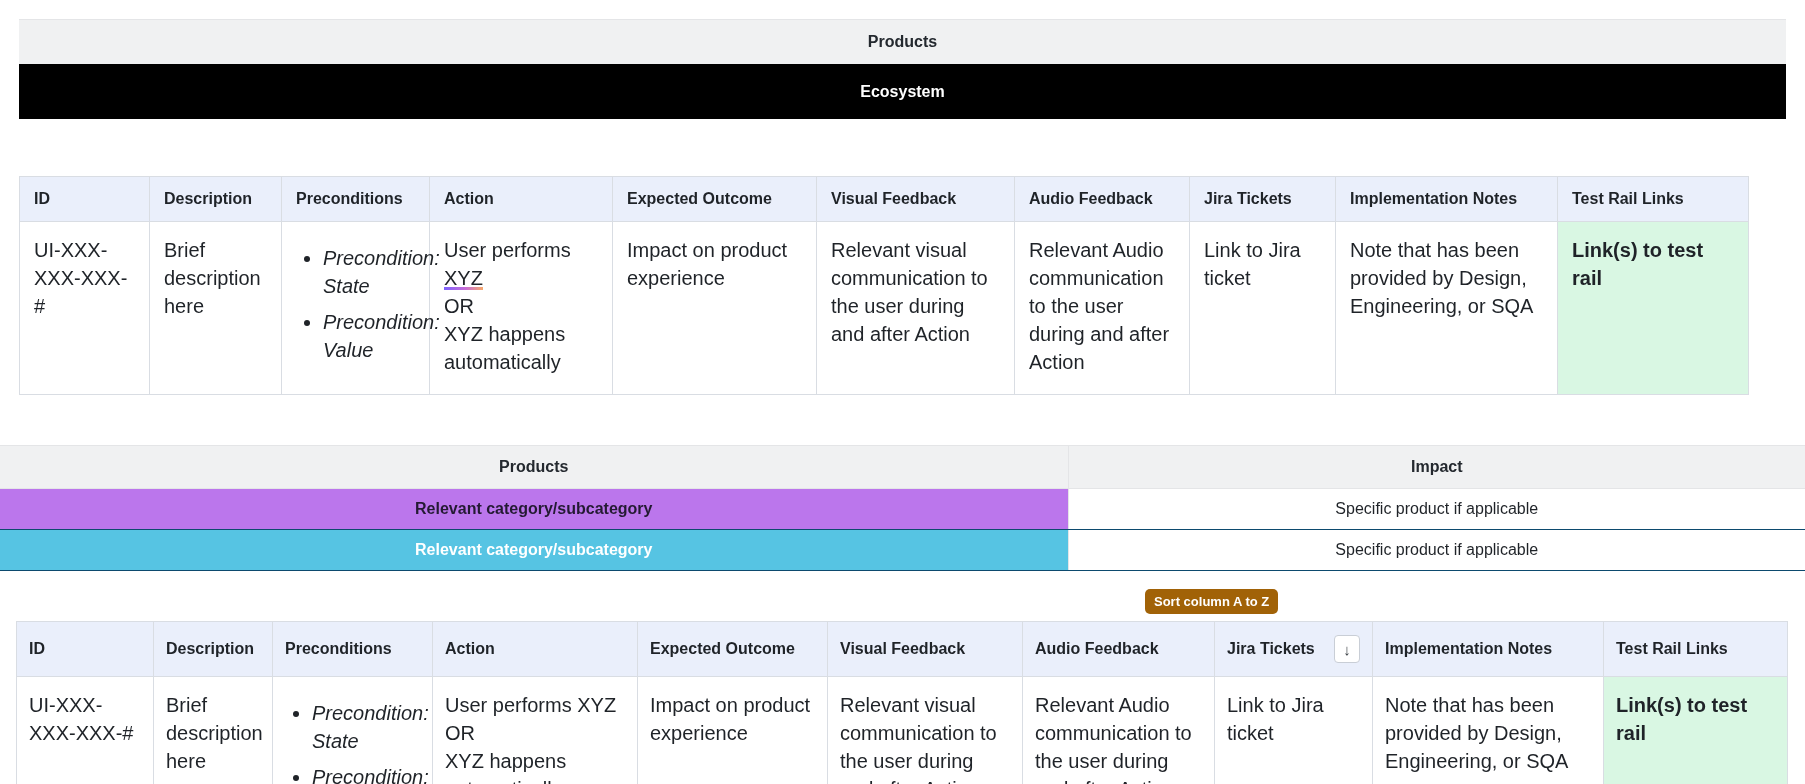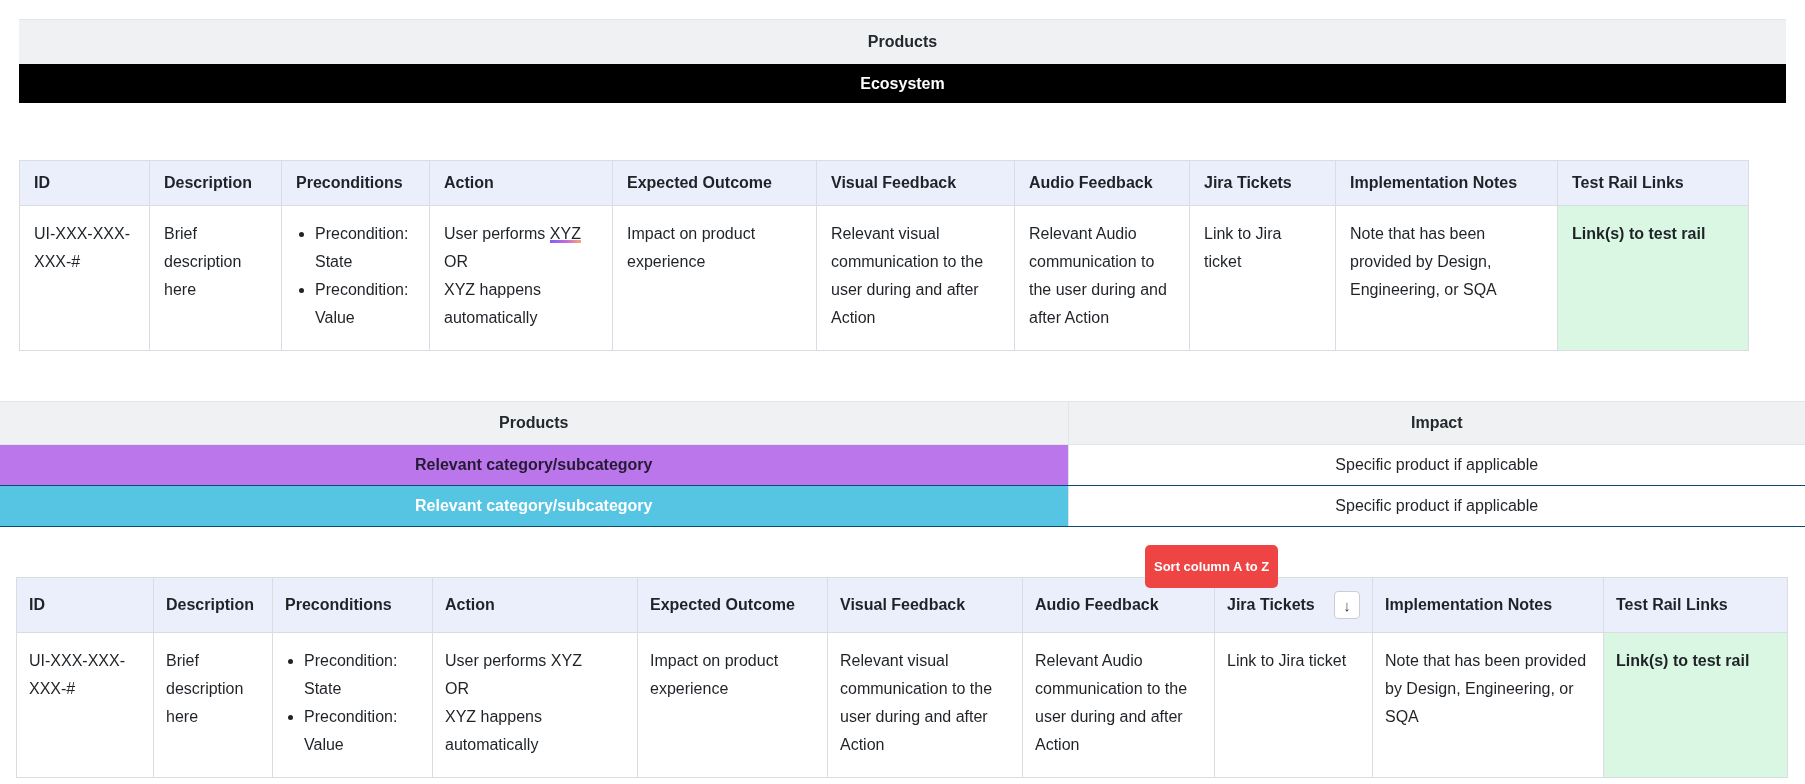--- a/index.html
+++ b/index.html
@@ -26,21 +26,21 @@
     display: flex;
     align-items: center;
     justify-content: center;
     font-size: 16px;
     font-weight: bold;
     color: #24292f;
     border-top: 1px solid #e4e5e7;
   }
   .banner-ecosystem {
     margin: 0 19px 0 19px;
-    height: 39px;
+    height: 55px;
     background: #000000;
     display: flex;
     align-items: center;
     justify-content: center;
     font-size: 16px;
     font-weight: bold;
     color: #ffffff;
   }
 
   
@@ -60,29 +60,29 @@
     color: #1f2328;
     padding: 13px 14px;
     vertical-align: middle;
     white-space: nowrap;
   }
   table.tc td {
     border: 1px solid #d9dde3;
     padding: 14px 14px 18px 14px;
     vertical-align: top;
     line-height: 28px;
-    font-size: 16px;
+    font-size: 20px;
     color: #1f2328;
   }
   table.tc td.green { background: #d9f7e3; font-weight: bold; }
   table.tc ul {
     margin: 0;
     padding-left: 19px;
   }
-  table.tc ul li { margin: 0; }
+  table.tc ul li { margin: 8px; font-style: italic; }
   .xyz-grad {
     border-bottom: 3px solid transparent;
     background-image: linear-gradient(90deg, #7b61ff 0%, #c86dd7 55%, #f6a96b 100%);
     background-size: 100% 3px;
     background-repeat: no-repeat;
     background-position: 0 100%;
     padding-bottom: 1px;
   }
 
   
@@ -142,25 +142,25 @@
     vertical-align: middle;
     margin-left: 10px;
     cursor: pointer;
   }
   .th-flex { display: flex; align-items: center; justify-content: space-between; }
 
   .tooltip {
     position: absolute;
     top: -32px;
     left: 1145px;
-    background: #ef4444;
+    background: #a16207;
     color: #ffffff;
     font-size: 13px;
     font-weight: bold;
-    padding: 14px 9px;
+    padding: 5px 9px;
     border-radius: 5px;
     white-space: nowrap;
     z-index: 5;
   }
 </style>
 </head>
 <body>
 
 <div class="page">
 

